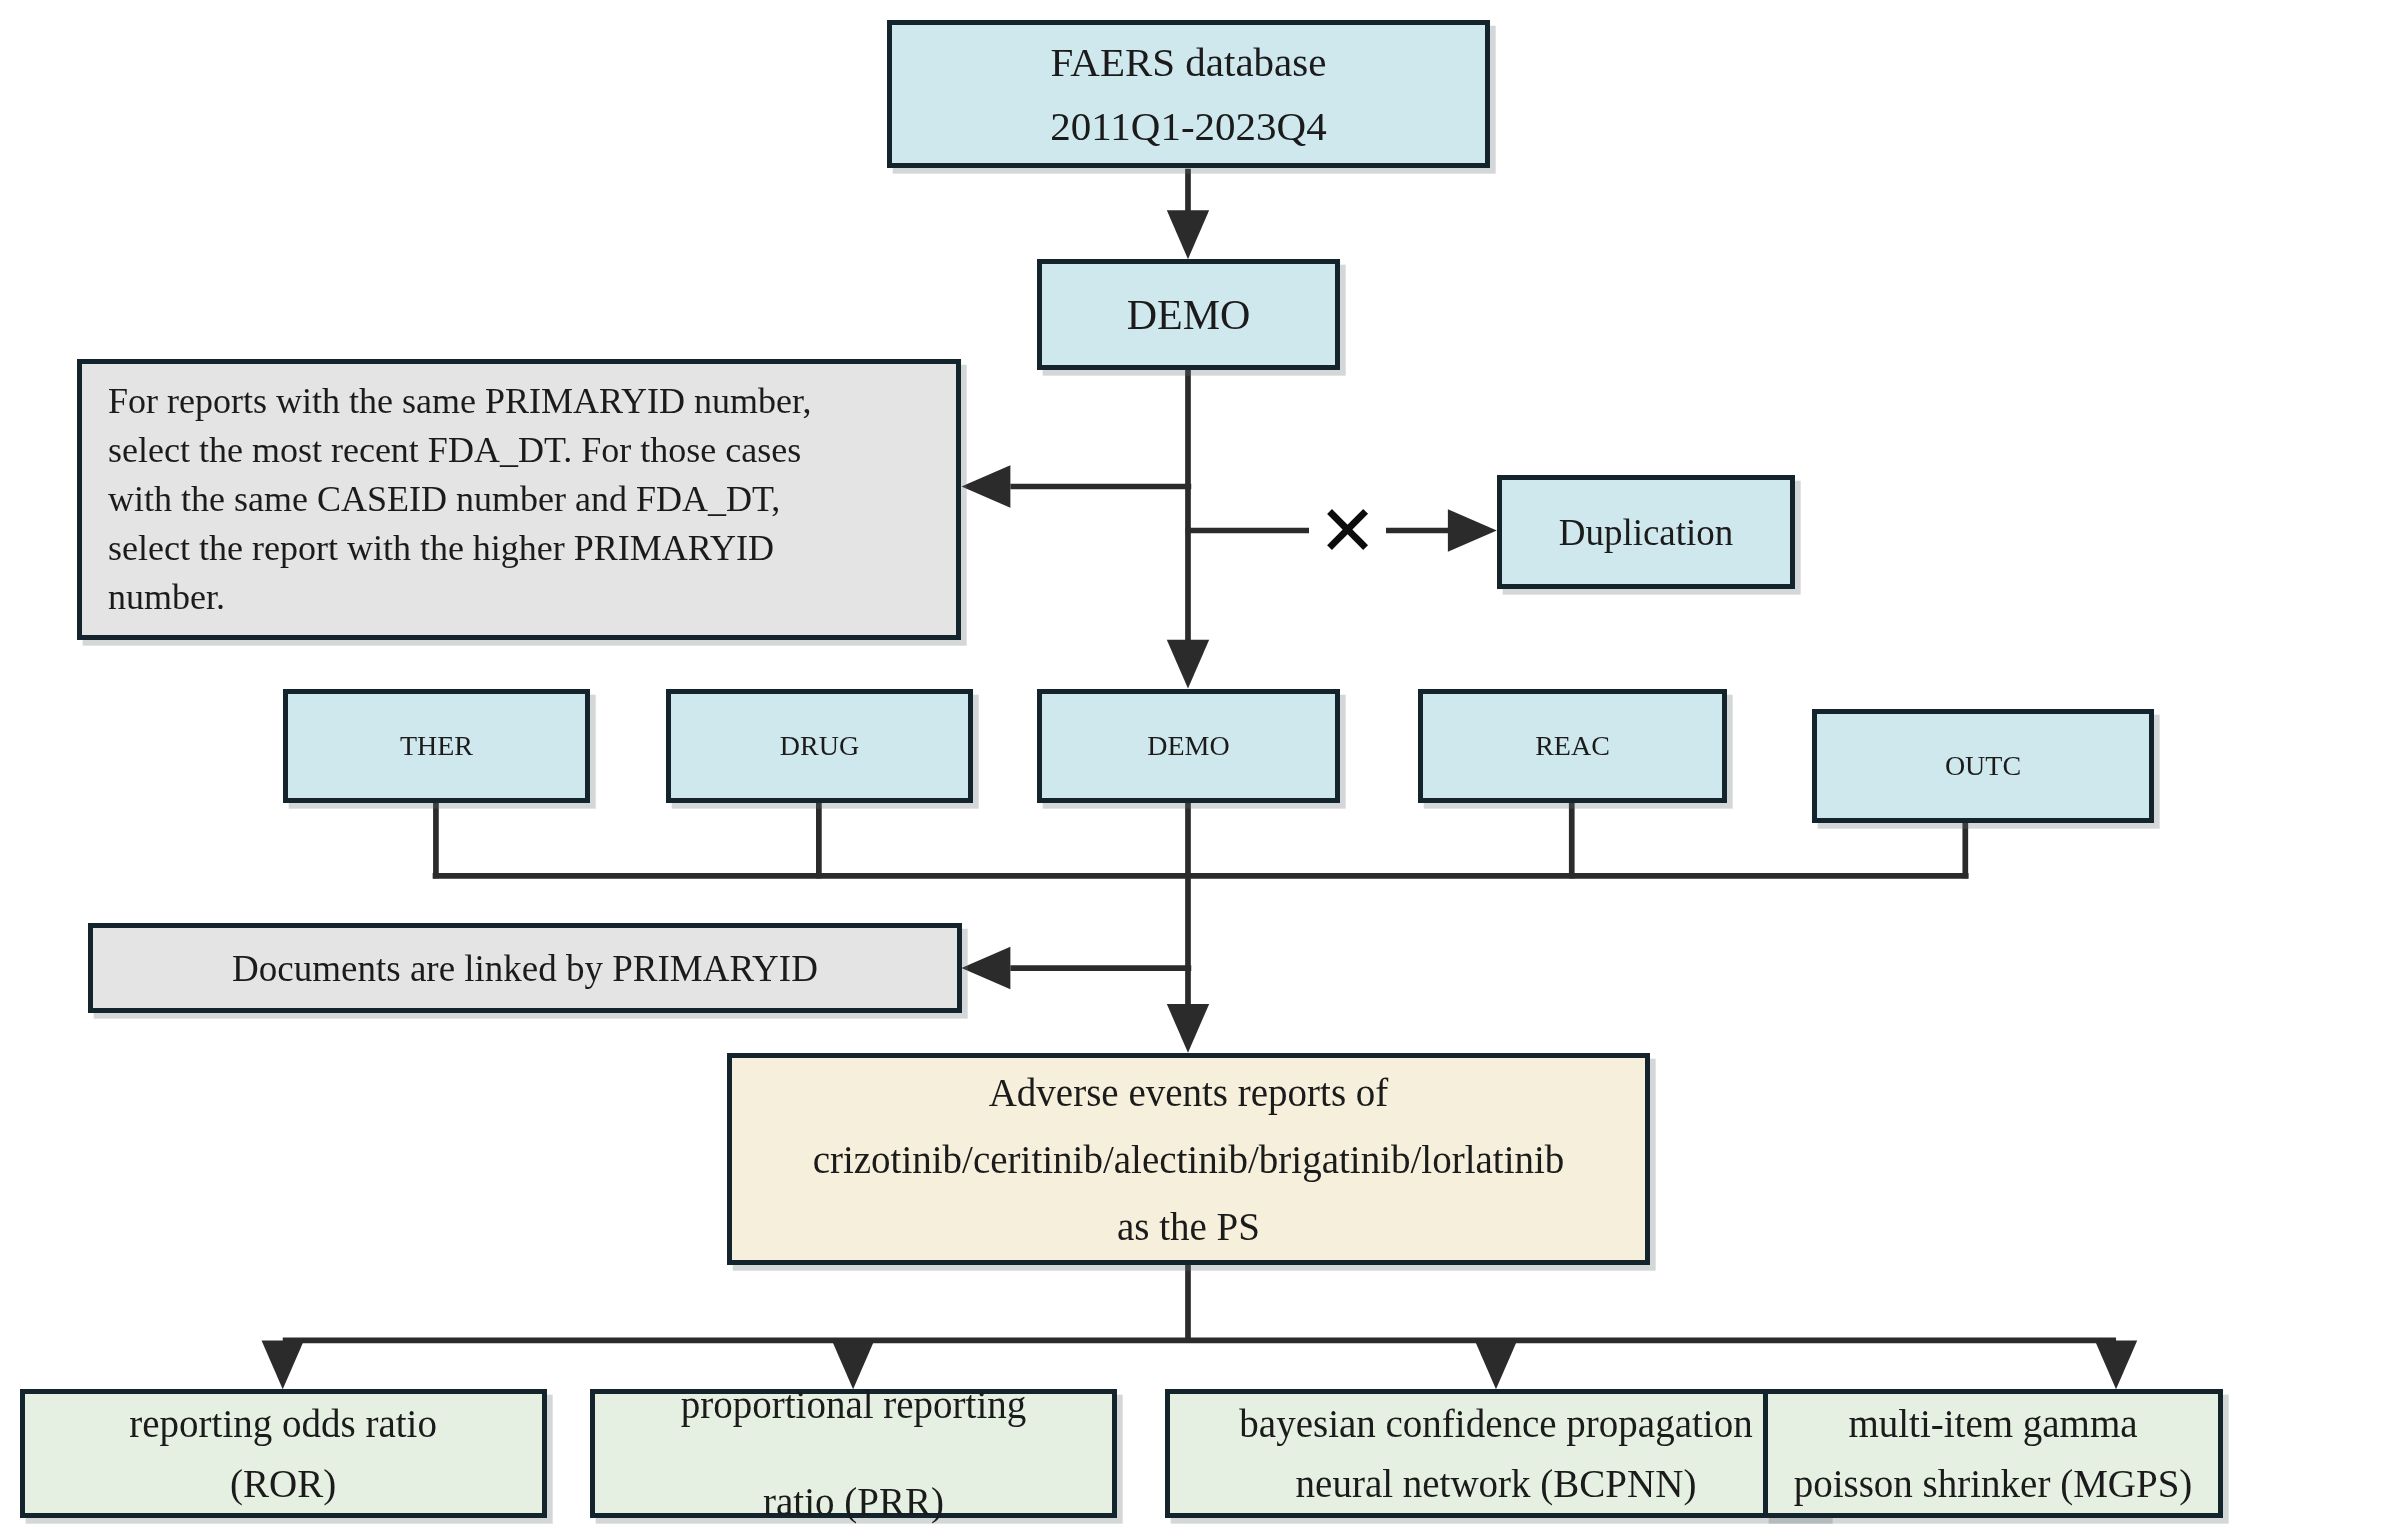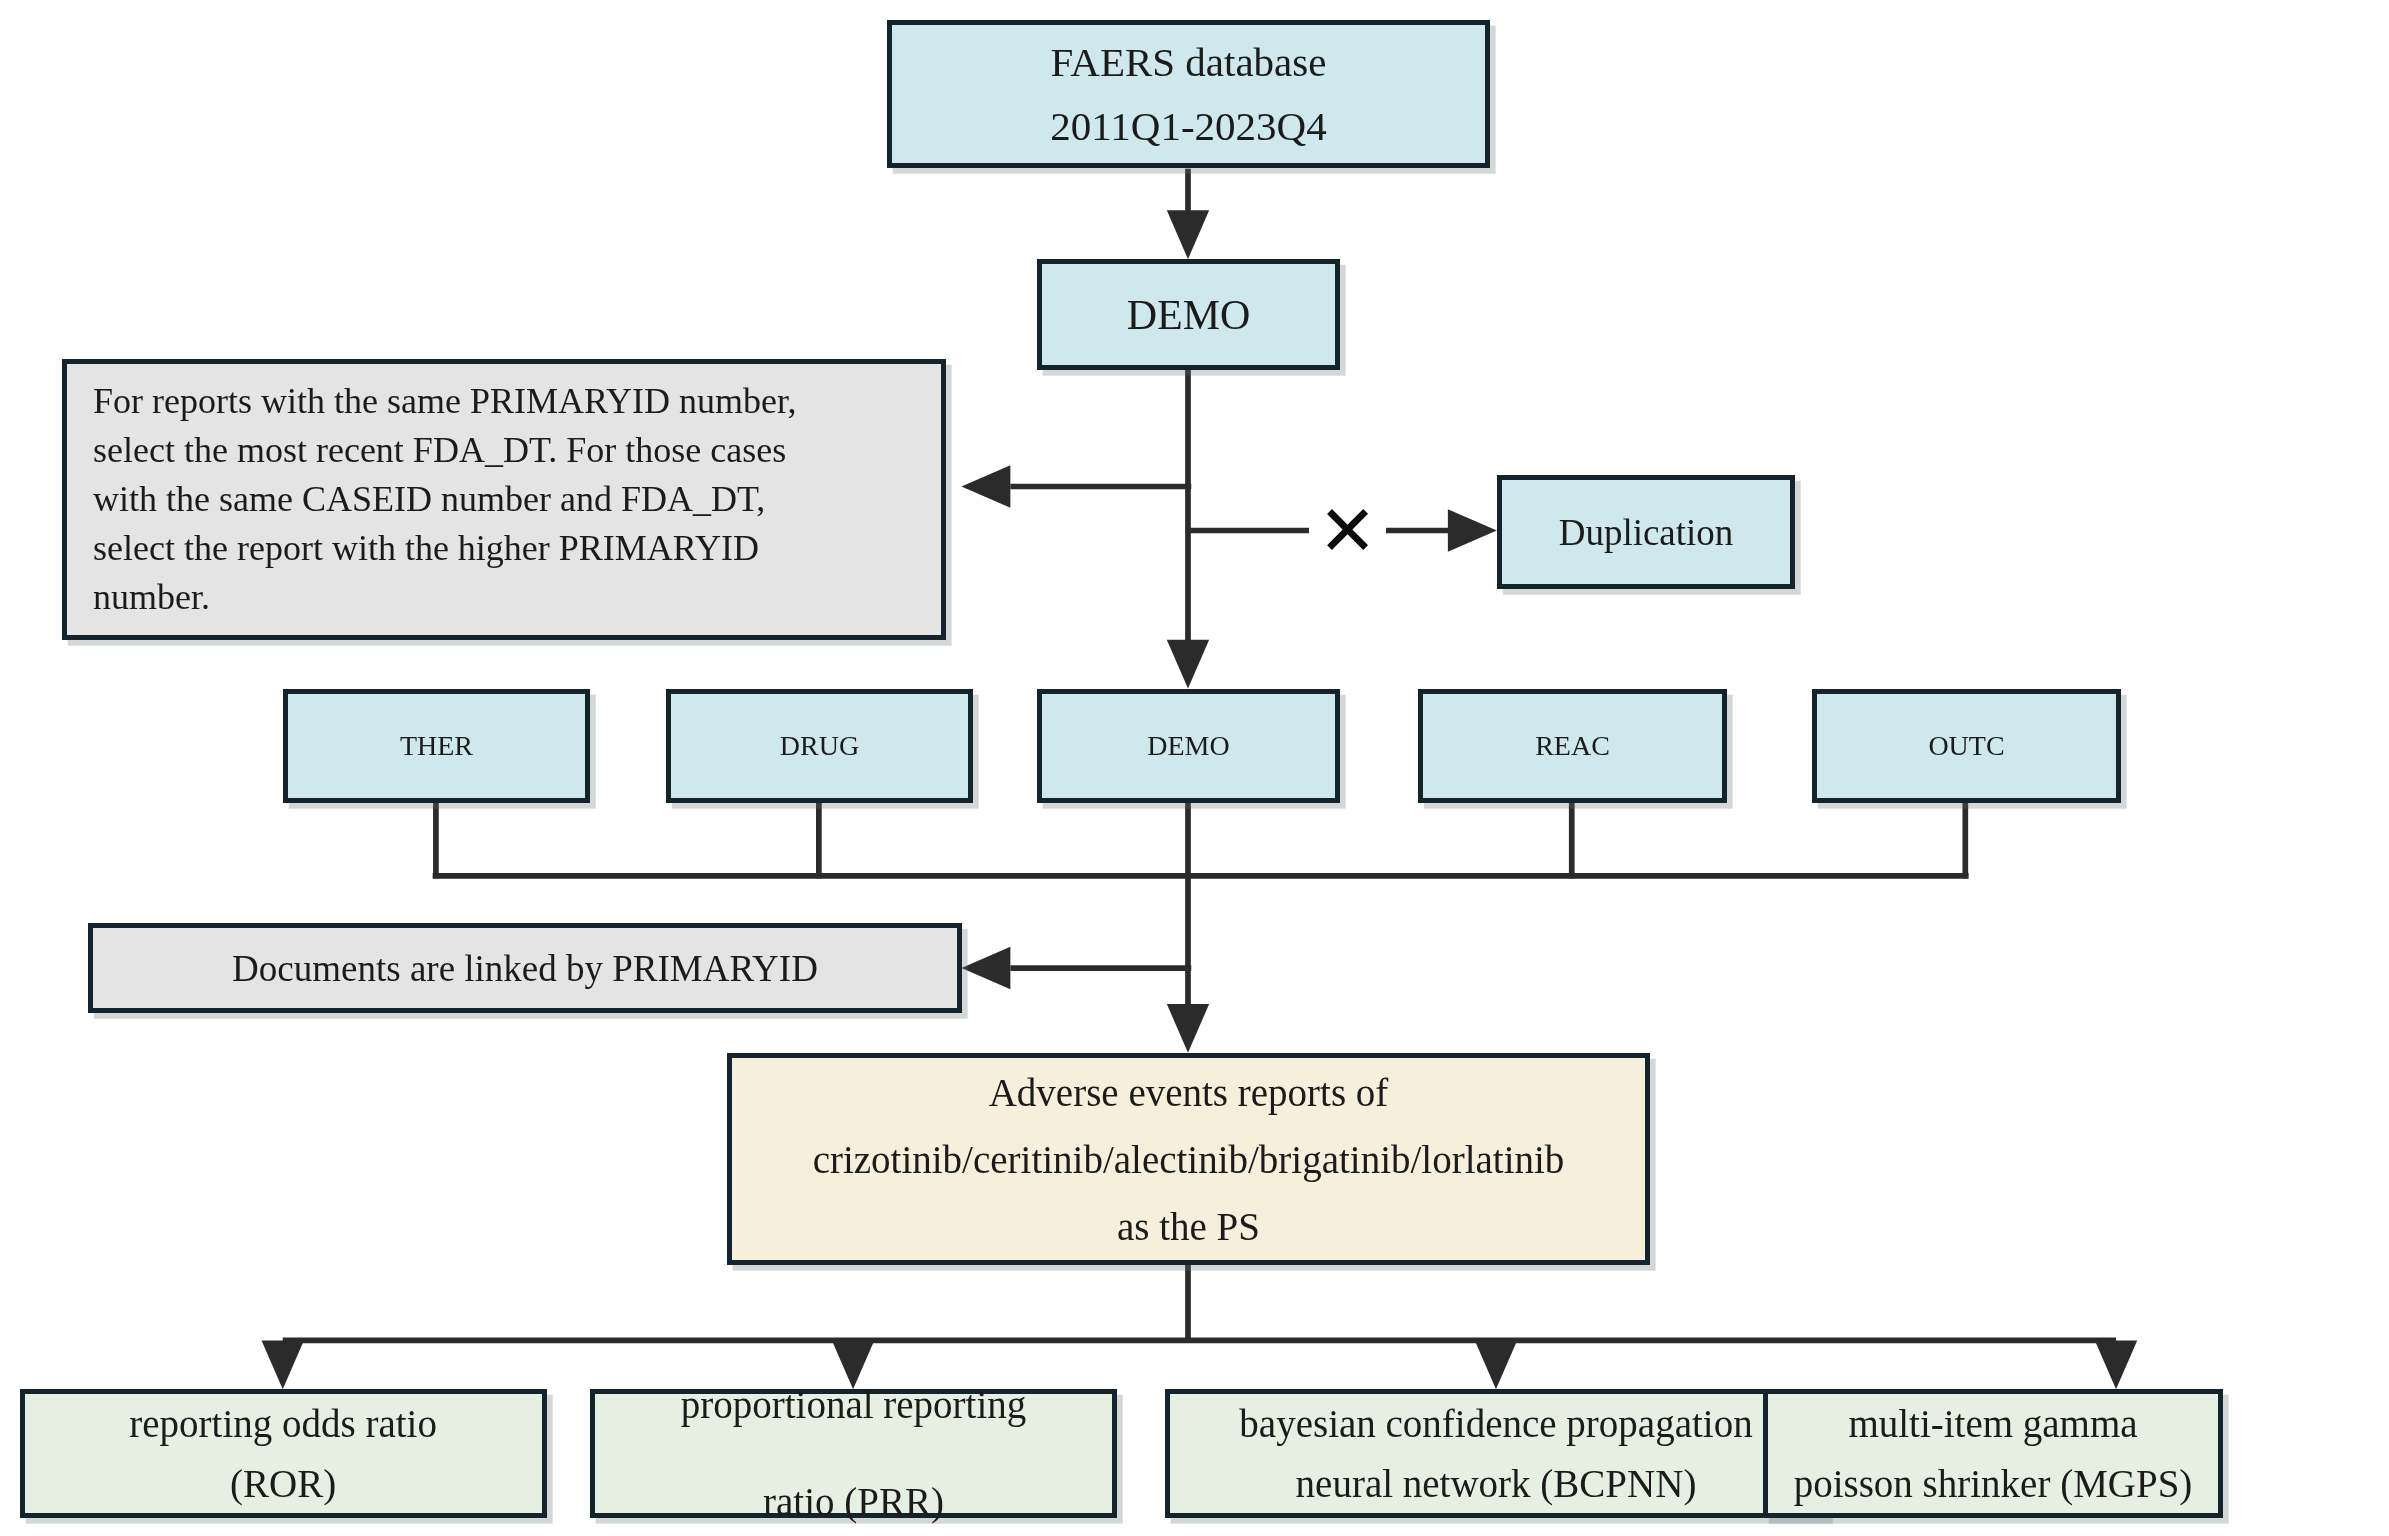--- a/index.html
+++ b/index.html
@@ -35,31 +35,31 @@
   }
   .node .line{white-space:nowrap;}
   .blue{background:var(--box-blue);}
   .gray{background:var(--box-gray);}
   .beige{background:var(--box-beige);}
   .green{background:var(--box-green);}
 
   .n-faers{left:887px;top:20.4px;width:603px;height:148px;font-size:41px;line-height:64px;}
   .n-demo1{left:1037px;top:259px;width:303px;height:111px;font-size:42px;}
   .n-note1{
-    left:62px;top:359px;width:884px;height:281px;
+    left:77px;top:359px;width:884px;height:281px;
     align-items:flex-start;justify-content:center;text-align:left;
     padding:2px 26px;font-size:36px;line-height:49px;
   }
   .n-dup{left:1497px;top:475px;width:298px;height:114px;font-size:37px;}
   .row-box{top:689px;height:114px;font-size:28px;}
   .n-ther{left:283px;width:307px;}
   .n-drug{left:666px;width:307px;text-align:right;}
   .n-demo2{left:1037px;width:303px;}
   .n-reac{left:1418px;width:309px;}
-  .n-outc{left:1812px;width:309px;}
+  .n-outc{left:1812px;width:342px;margin-top:20px;}
   .n-note2{left:88px;top:923px;width:874px;height:90px;font-size:37px;}
   .n-adverse{left:727px;top:1053px;width:923px;height:212px;font-size:39px;line-height:67px;}
   .result-box{top:1389px;height:129px;font-size:39px;line-height:60px;}
   .n-ror{left:19.6px;width:527px;}
   .n-prr{left:590px;width:527px;gap:37px;}
   .n-bcpnn{left:1165px;width:662px;}
   .n-mgps{left:1763px;width:460px;}
 
   .cross{
     position:absolute;left:1309px;top:485px;width:77px;height:91px;

